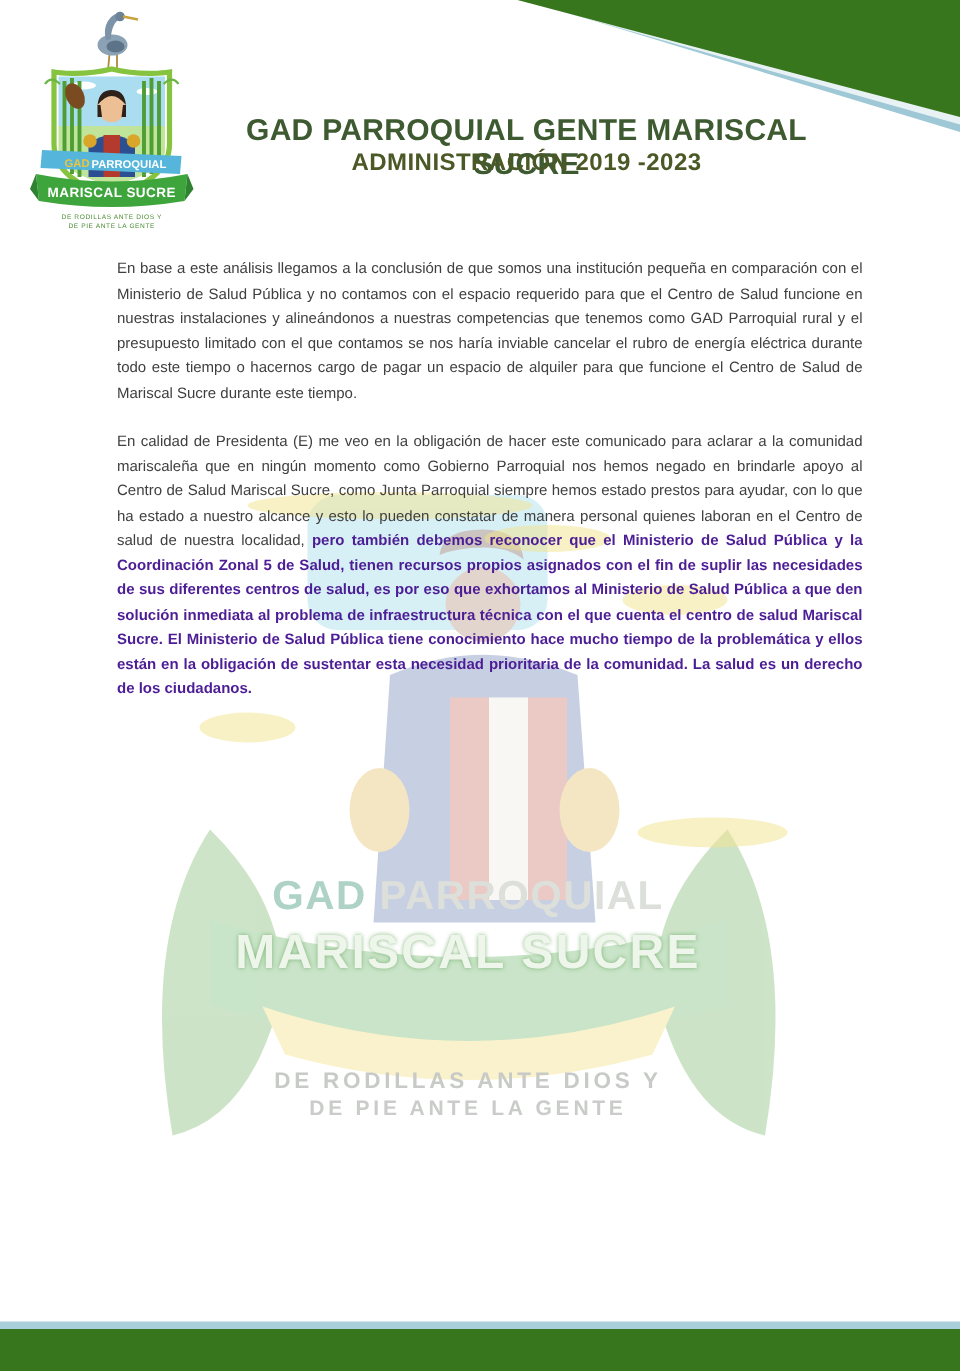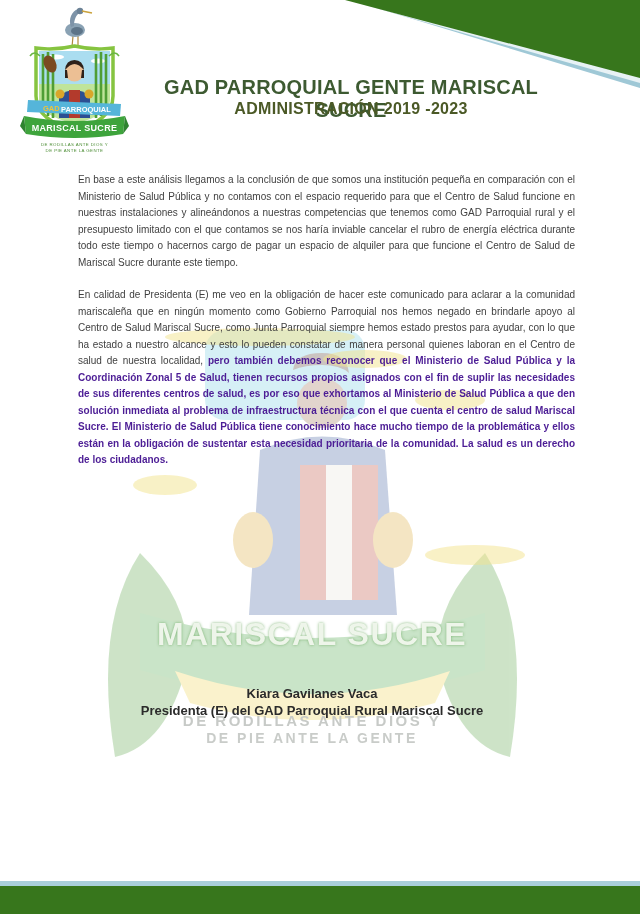--- a/index.html
+++ b/index.html
@@ -144,27 +144,24 @@
     </g>
     <g opacity="0.5" fill="#f3e48e">
       <ellipse cx="205" cy="12" rx="95" ry="9"></ellipse>
       <ellipse cx="310" cy="34" rx="42" ry="9"></ellipse>
       <ellipse cx="395" cy="75" rx="35" ry="10"></ellipse>
       <ellipse cx="110" cy="160" rx="32" ry="10"></ellipse>
       <ellipse cx="420" cy="230" rx="50" ry="10"></ellipse>
     </g>
   </svg>
 
+  <div class="wm-text1"><span class="wm-gad">GAD</span><span class="wm-parr"> PARROQUIAL</span></div>
   <div class="wm-text2">MARISCAL SUCRE</div>
   <div class="wm-motto1">DE RODILLAS ANTE DIOS Y</div>
   <div class="wm-motto2">DE PIE ANTE LA GENTE</div>
 
   <div class="body-text">
     <p>En base a este análisis llegamos a la conclusión de que somos una institución pequeña en comparación con el Ministerio de Salud Pública y no contamos con el espacio requerido para que el Centro de Salud funcione en nuestras instalaciones y alineándonos a nuestras competencias que tenemos como GAD Parroquial rural y el presupuesto limitado con el que contamos se nos haría inviable cancelar el rubro de energía eléctrica durante todo este tiempo o hacernos cargo de pagar un espacio de alquiler para que funcione el Centro de Salud de Mariscal Sucre durante este tiempo.</p>
     <p><span>En calidad de Presidenta (E) me veo en la obligación de hacer este comunicado para aclarar a la comunidad mariscaleña que en ningún momento como Gobierno Parroquial nos hemos negado en brindarle apoyo al Centro de Salud Mariscal Sucre, como Junta Parroquial siempre hemos estado prestos para ayudar, con lo que ha estado a nuestro alcance y esto lo pueden constatar de manera personal quienes laboran en el Centro de salud de nuestra localidad, </span><strong>pero también debemos reconocer que el Ministerio de Salud Pública y la Coordinación Zonal 5 de Salud, tienen recursos propios asignados con el fin de suplir las necesidades de sus diferentes centros de salud, es por eso que exhortamos al Ministerio de Salud Pública a que den solución inmediata al problema de infraestructura técnica con el que cuenta el centro de salud Mariscal Sucre. El Ministerio de Salud Pública tiene conocimiento hace mucho tiempo de la problemática y ellos están en la obligación de sustentar esta necesidad prioritaria de la comunidad. La salud es un derecho de los ciudadanos.</strong></p>
   </div>
 
-  <div class="signature">
-    <div>Kiara Gavilanes Vaca</div>
-    <div>Presidenta (E) del GAD Parroquial Rural Mariscal Sucre</div>
-  </div>
 
 </div>
 
 </body></html>

